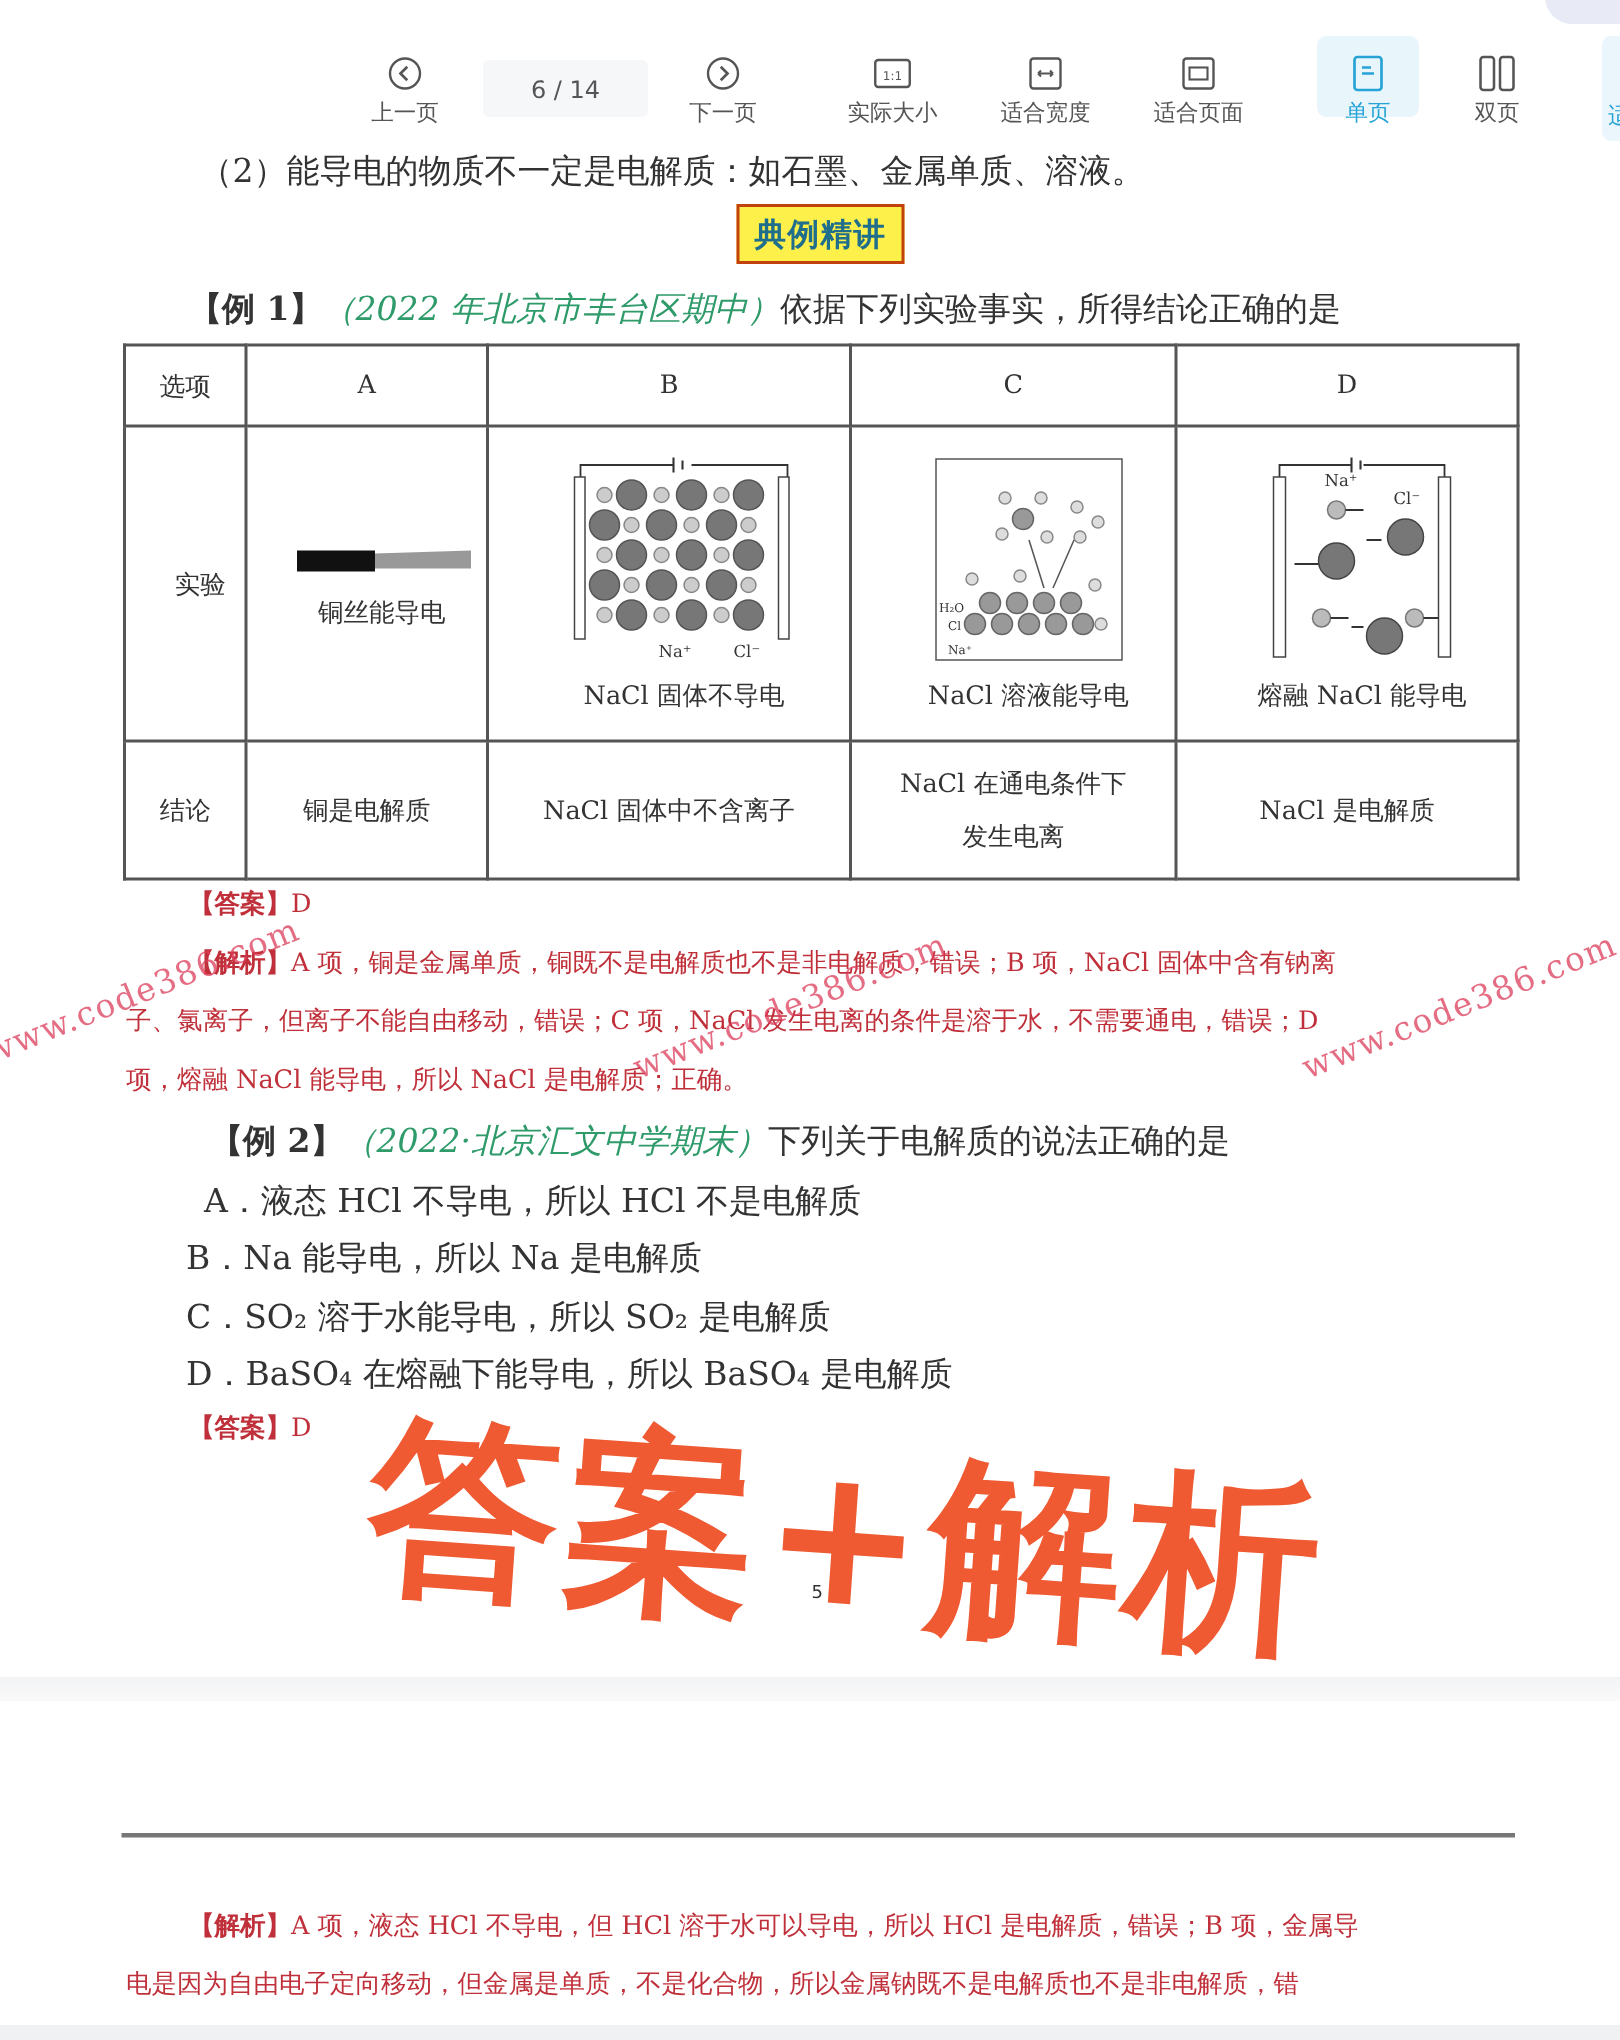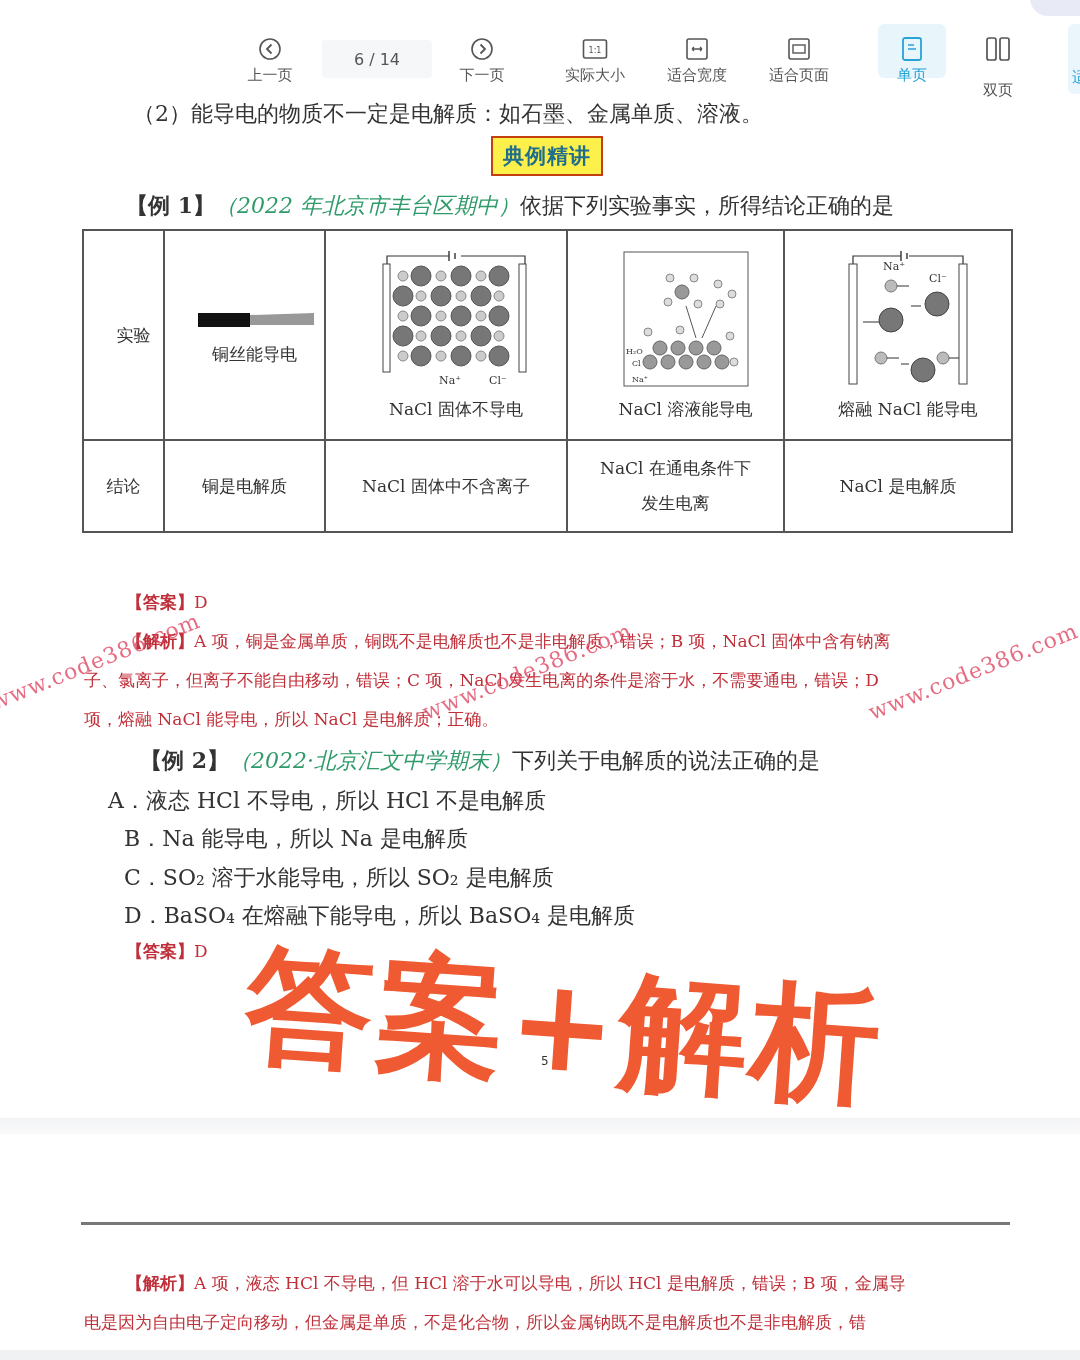--- a/index.html
+++ b/index.html
@@ -149,21 +149,21 @@
   <div class="tb-item active" style="left:878px;top:24px;height:54px;width:68px;">
     <span class="ico" style="margin-top:12px;">
       <svg width="22" height="26" viewBox="0 0 22 26">
           <rect x="2" y="2" width="18" height="22" rx="2" fill="none" stroke="#27a3d6" stroke-width="1.8"></rect>
           <path d="M7 9 H13 M7 13 H15" stroke="#27a3d6" stroke-width="1.6"></path>
         </svg>
     </span>
     <span>单页</span>
   </div>
 
-  <div class="tb-item" style="left:968px;width:60px;gap:15px;">
+  <div class="tb-item" style="left:968px;width:60px;">
     <span class="ico">
       <svg width="26" height="26" viewBox="0 0 26 26">
           <rect x="2" y="2" width="9" height="22" rx="2" fill="none" stroke="#555" stroke-width="1.7"></rect>
           <rect x="15" y="2" width="9" height="22" rx="2" fill="none" stroke="#555" stroke-width="1.7"></rect>
         </svg>
     </span>
     <span>双页</span>
   </div>
 
   <div class="tb-edge">
@@ -181,20 +181,27 @@
 
 <table class="ex">
   <colgroup>
     <col style="width:81px">
       <col style="width:161px">
       <col style="width:242px">
       <col style="width:217px">
       <col style="width:228px">
   </colgroup>
   <tbody>
+      <tr class="r-head">
+    <td>选项</td>
+    <td>A</td>
+    <td>B</td>
+    <td>C</td>
+    <td>D</td>
+  </tr>
   <tr class="r-exp">
     <td>实验</td>
     <td>
       <div class="cell-fig">
         <svg width="130" height="30" viewBox="0 0 130 30">
           <rect x="8" y="8" width="52" height="14" fill="#111"></rect>
           <path d="M60 10 L124 8 L124 20 L60 20 Z" fill="#999"></path>
         </svg>
         <span class="fig-caption">铜丝能导电</span>
       </div>
@@ -329,21 +336,21 @@
 </div>
 <div class="answer-line" style="left:126px;top:630px;">
   <span class="bracket">【解析】</span><span>A 项，铜是金属单质，铜既不是电解质也不是非电解质，错误；B 项，NaCl 固体中含有钠离</span>
 </div>
 <div class="answer-line" style="left:84px;top:669px;">子、氯离子，但离子不能自由移动，错误；C 项，NaCl 发生电离的条件是溶于水，不需要通电，错误；D</div>
 <div class="answer-line" style="left:84px;top:708px;">项，熔融 NaCl 能导电，所以 NaCl 是电解质；正确。</div>
 
 <div class="doc-line" style="left:140px;top:746px;">
   <span class="bracket">【例 2】</span><span class="green">（2022·北京汇文中学期末）</span><span>下列关于电解质的说法正确的是</span>
 </div>
-<div class="doc-line" style="left:108px;top:786px;">A．液态 HCl 不导电，所以 HCl 不是电解质</div>
+<div class="doc-line" style="left:136px;top:786px;">A．液态 HCl 不导电，所以 HCl 不是电解质</div>
 <div class="doc-line" style="left:124px;top:824px;">B．Na 能导电，所以 Na 是电解质</div>
 <div class="doc-line" style="left:124px;top:863px;">C．SO₂ 溶于水能导电，所以 SO₂ 是电解质</div>
 <div class="doc-line" style="left:124px;top:901px;">D．BaSO₄ 在熔融下能导电，所以 BaSO₄ 是电解质</div>
 <div class="answer-line" style="left:126px;top:940px;">
   <span class="bracket">【答案】</span><span>D</span>
 </div>
 
 <div class="page-num">5</div>
 
 <div class="page-gap"></div>

